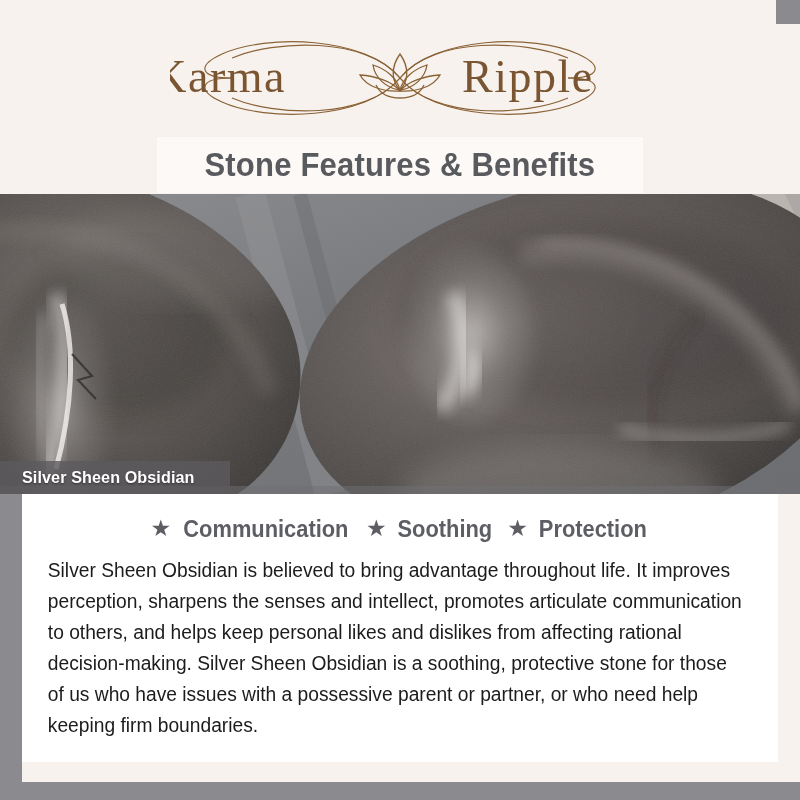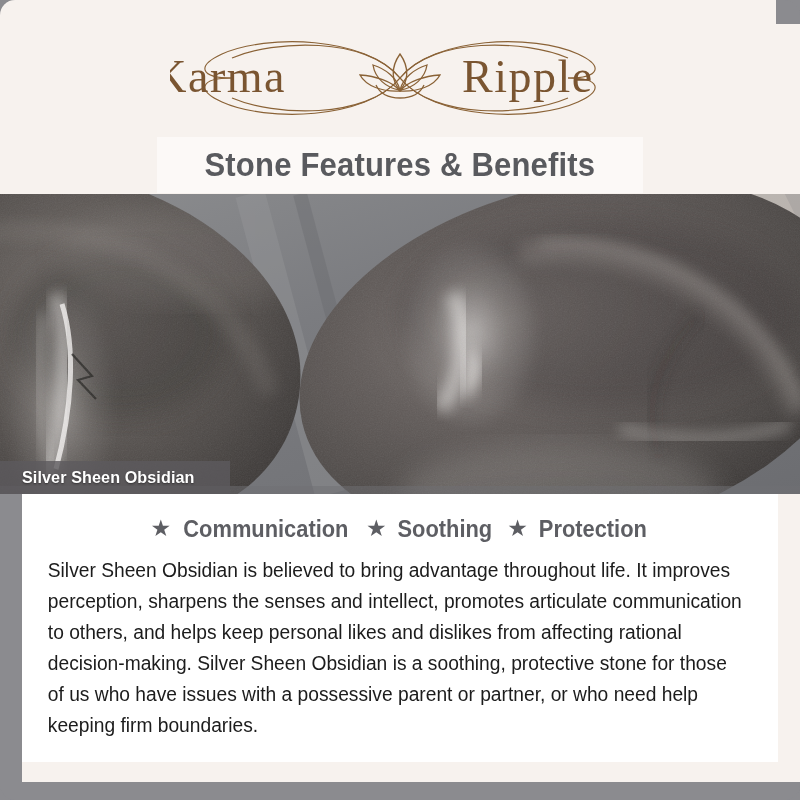--- a/index.html
+++ b/index.html
@@ -10,21 +10,20 @@
     overflow:hidden;
     position:relative;
   }
 
   
   #page {
     position:absolute; inset:0;
     width:800px; height:800px;
     background:#8b8b8f;
     overflow:hidden;
-    border-radius:15px;
   }
   
   #sheet {
     position:absolute; inset:0;
     background:#f7f2ee;
     -webkit-clip-path: polygon(0 0, 780px 0, 800px 20px, 800px 782px, 22px 782px, 0 760px);
     clip-path: polygon(0 0, 780px 0, 800px 20px, 800px 782px, 22px 782px, 0 760px);
   }
   
   #wedge-left {

